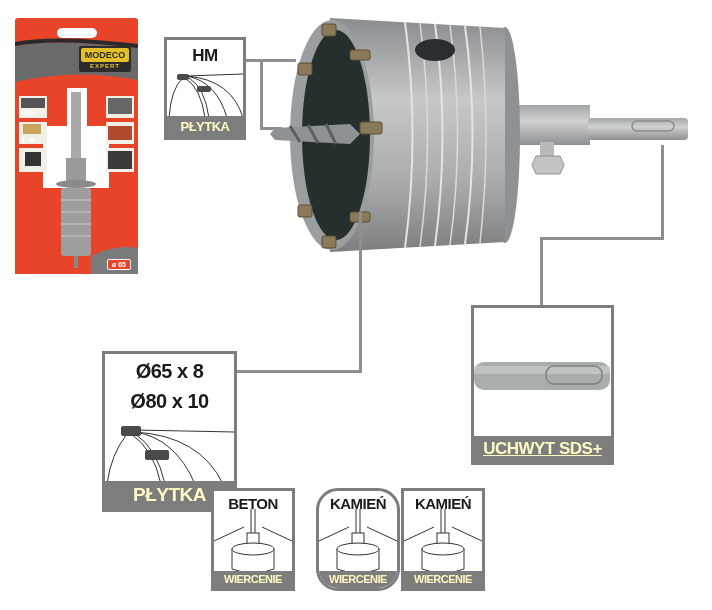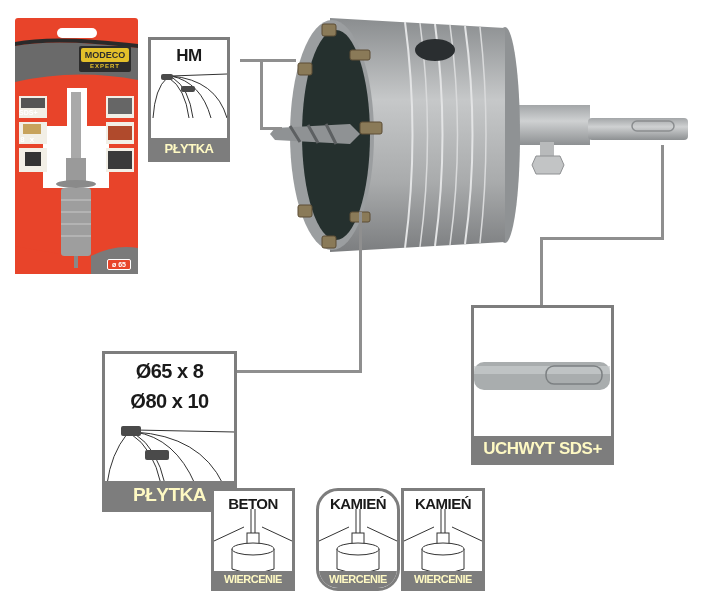--- a/index.html
+++ b/index.html
@@ -150,21 +150,21 @@
 <div class="line" style="left:260px;top:59px;width:3px;height:70px;"></div>
 <div class="line" style="left:260px;top:127px;width:22px;height:3px;"></div>
 
 <div class="line" style="left:236px;top:370px;width:126px;height:3px;"></div>
 <div class="line" style="left:359px;top:212px;width:3px;height:161px;"></div>
 
 <div class="line" style="left:661px;top:145px;width:3px;height:95px;"></div>
 <div class="line" style="left:540px;top:237px;width:124px;height:3px;"></div>
 <div class="line" style="left:540px;top:237px;width:3px;height:70px;"></div>
 
-<div class="info-box" style="left:148px;top:37px;width:82px;height:125px;">
+<div class="info-box" style="left:164px;top:37px;width:82px;height:103px;">
   <span class="title" style="top:6px;font-size:17px;">HM</span>
   <svg class="abs" style="left:0;top:28px;" width="76" height="50">
     <path d="M2 50 Q4 20 16 10" stroke="#333" fill="none" stroke-width="1"></path>
     <path d="M18 10 Q34 20 38 50" stroke="#333" fill="none" stroke-width="1"></path>
     <path d="M22 10 Q38 20 42 50" stroke="#333" fill="none" stroke-width="1"></path>
     <path d="M20 8 Q50 14 60 50" stroke="#333" fill="none" stroke-width="1"></path>
     <path d="M20 8 Q65 12 76 50" stroke="#333" fill="none" stroke-width="1"></path>
     <path d="M20 8 L76 6" stroke="#333" fill="none" stroke-width="1"></path>
     <rect x="10" y="6" width="12" height="6" rx="2" fill="#4a4a4a"></rect>
     <rect x="30" y="18" width="14" height="6" rx="2" fill="#4a4a4a"></rect>
@@ -187,21 +187,21 @@
   </svg>
   <div class="label-bar" style="height:28px;line-height:28px;font-size:19px;">PŁYTKA</div>
 </div>
 
 <div class="info-box" style="left:471px;top:305px;width:143px;height:160px;">
   <svg class="abs" style="left:0;top:50px;" width="140" height="40">
     <rect x="0" y="4" width="136" height="28" rx="10" fill="#a9adae"></rect>
     <rect x="0" y="8" width="136" height="8" fill="#c9cccd" opacity="0.7"></rect>
     <rect x="72" y="8" width="56" height="18" rx="8" fill="none" stroke="#7c8082" stroke-width="1.5"></rect>
   </svg>
-  <div class="label-bar" style="height:26px;line-height:26px;font-size:17px;">UCHWYT SDS+</div>
+  <div class="label-bar" style="height:26px;line-height:26px;font-size:17px;text-decoration:underline;">UCHWYT SDS+</div>
 </div>
 
 <div class="info-box" style="left:211px;top:488px;width:84px;height:103px;">
   <span class="title" style="top:4px;font-size:15px;">BETON</span>
   <svg class="abs" style="left:0;top:18px;" width="78" height="64">
     <line x1="39" y1="0" x2="39" y2="24" stroke="#333" stroke-width="5"></line>
     <line x1="39" y1="0" x2="39" y2="24" stroke="#fff" stroke-width="3"></line>
     <path d="M0 32 L30 18 M48 18 L78 32" stroke="#333" fill="none"></path>
     <rect x="33" y="24" width="12" height="12" fill="#fff" stroke="#333"></rect>
     <path d="M18 40 L18 60 Q39 68 60 60 L60 40" stroke="#333" fill="#fff"></path>

